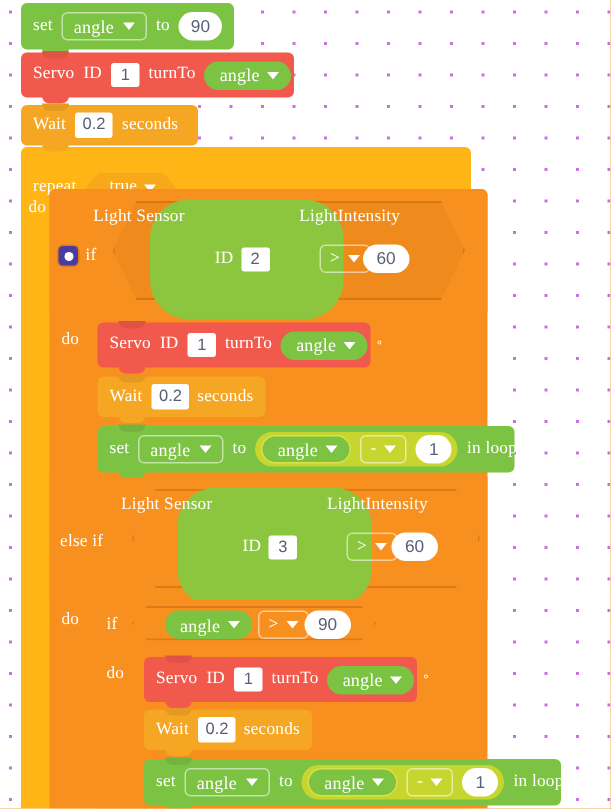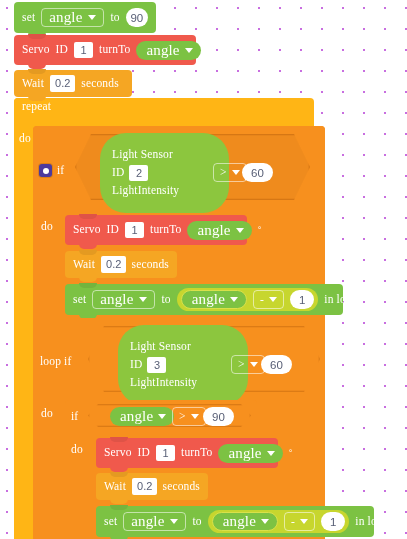--- a/index.html
+++ b/index.html
@@ -51,21 +51,21 @@
     background:inherit;
     border-radius:0 0 5px 5px;
   }
   
   .drop{
     display:inline-flex;align-items:center;gap:5px;
     border-radius:11px;
     padding:3px 8px 3px 10px;
     height:19px;box-sizing:border-box;
   }
-  .drop .lbl{font-size:15px;}
+  .drop .lbl{font-size:12px;}
   .caret{
     width:0;height:0;
     border-left:4px solid transparent;
     border-right:4px solid transparent;
     border-top:5px solid #ffffff;
     display:inline-block;
   }
   .numfield{
     background:#ffffff;
     border-radius:2px;
@@ -118,36 +118,40 @@
   .hex-right{
     position:absolute;
     border:1.4px solid rgba(0,0,0,.10);
     background:transparent;
   }
   
   .reporter{
     position:absolute;
     background:#8cc63e;
     border-radius:26px;
-    display:flex;flex-direction:column;
+    display:flex;flex-direction:row;
     justify-content:center;
     padding:6px 12px;
-    gap:4px;
+    gap:20px;
   }
   .deg{color:#ffffff;font-size:9px;}
 </style>
 </head>
 <body>
 
 <div id="workspace">
 
   <div class="cblock" style="left:14px;top:98px;width:300px;height:470px;background:#ffb515;"></div>
 
-  <div class="blk stmt" style="left:14px;top:98px;width:182px;height:18px;background:#ffb515;border-radius:4px;text-align:center;">
+  <div class="blk stmt" style="left:14px;top:116px;width:182px;height:18px;background:#ffb515;border-radius:4px;text-align:center;">
     <span class="lbl">repeat</span>
+    <span style="display:inline-flex;align-items:center;gap:5px;height:20px;padding:0 13px 0 16px;background:#f7a81b;clip-path:polygon(9px 0,calc(100% - 9px) 0,100% 50%,calc(100% - 9px) 100%,9px 100%,0 50%);">
+      <span class="lbl">true</span>
+      <span class="caret"></span>
+    </span>
   </div>
   <div class="lbl" style="position:absolute;left:19px;top:133px;">do</div>
 
   <div class="cblock" style="left:33px;top:126px;width:292px;height:440px;background:#f7901e;"></div>
 
   <div style="position:absolute;left:33px;top:126px;width:292px;height:82px;background:#f7901e;border-radius:4px 4px 0 0;"></div>
   <div class="hex-right" style="left:75px;top:134px;width:235px;height:66px;clip-path:polygon(16px 0,calc(100% - 16px) 0,100% 50%,calc(100% - 16px) 100%,16px 100%,0 50%);background:rgba(0,0,0,.03);border:none;box-shadow:inset 0 0 0 1.3px rgba(150,70,0,.28);"></div>
   <div style="position:absolute;left:39px;top:164px;display:flex;align-items:center;gap:5px;">
     <span class="gear">
         <i></i>
@@ -204,21 +208,21 @@
         <span class="lbl">-</span>
         <span class="caret"></span>
       </span>
       <span class="oval">1</span>
     </span>
     <span class="lbl">in loop</span>
   </div>
 
   <div style="position:absolute;left:33px;top:318px;width:292px;height:82px;background:#f7901e;"></div>
   <div style="position:absolute;left:88px;top:326px;width:232px;height:66px;clip-path:polygon(16px 0,calc(100% - 16px) 0,100% 50%,calc(100% - 16px) 100%,16px 100%,0 50%);box-shadow:inset 0 0 0 1.3px rgba(150,70,0,.28);"></div>
-  <div class="lbl" style="position:absolute;left:40px;top:356px;">loop if</div>
+  <div class="lbl" style="position:absolute;left:40px;top:356px;">else if</div>
   <div class="reporter" style="left:118px;top:325px;width:106px;height:68px;">
     <span class="lbl">Light Sensor</span>
     <span style="display:flex;align-items:center;gap:5px;">
       <span class="lbl">ID</span>
       <span class="numfield">3</span>
     </span>
     <span class="lbl">LightIntensity</span>
   </div>
   <span class="op-drop" style="position:absolute;left:231px;top:355px;">
     <span class="lbl">&gt;</span>

